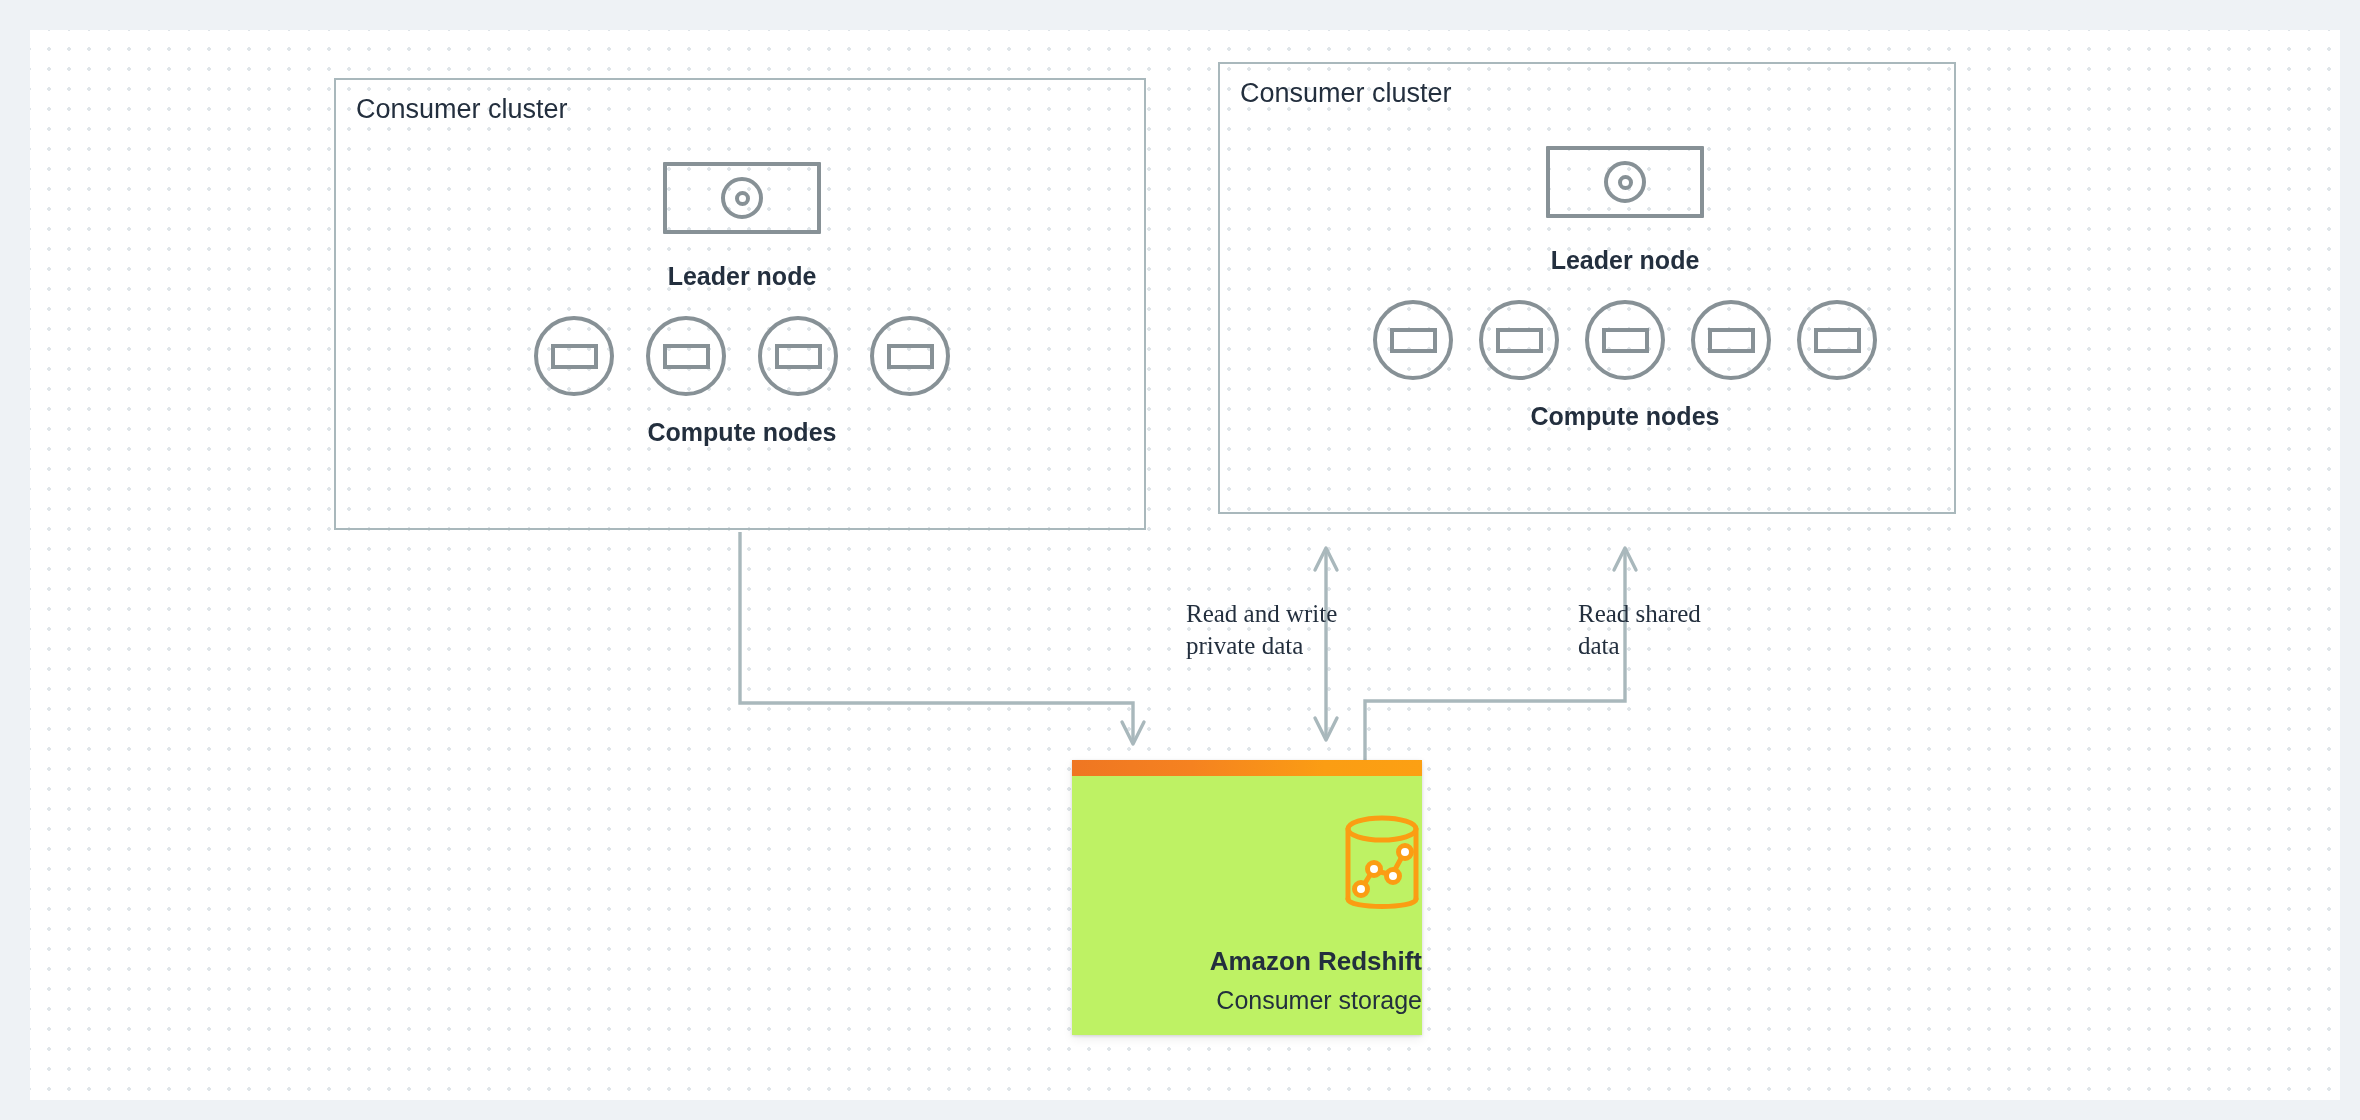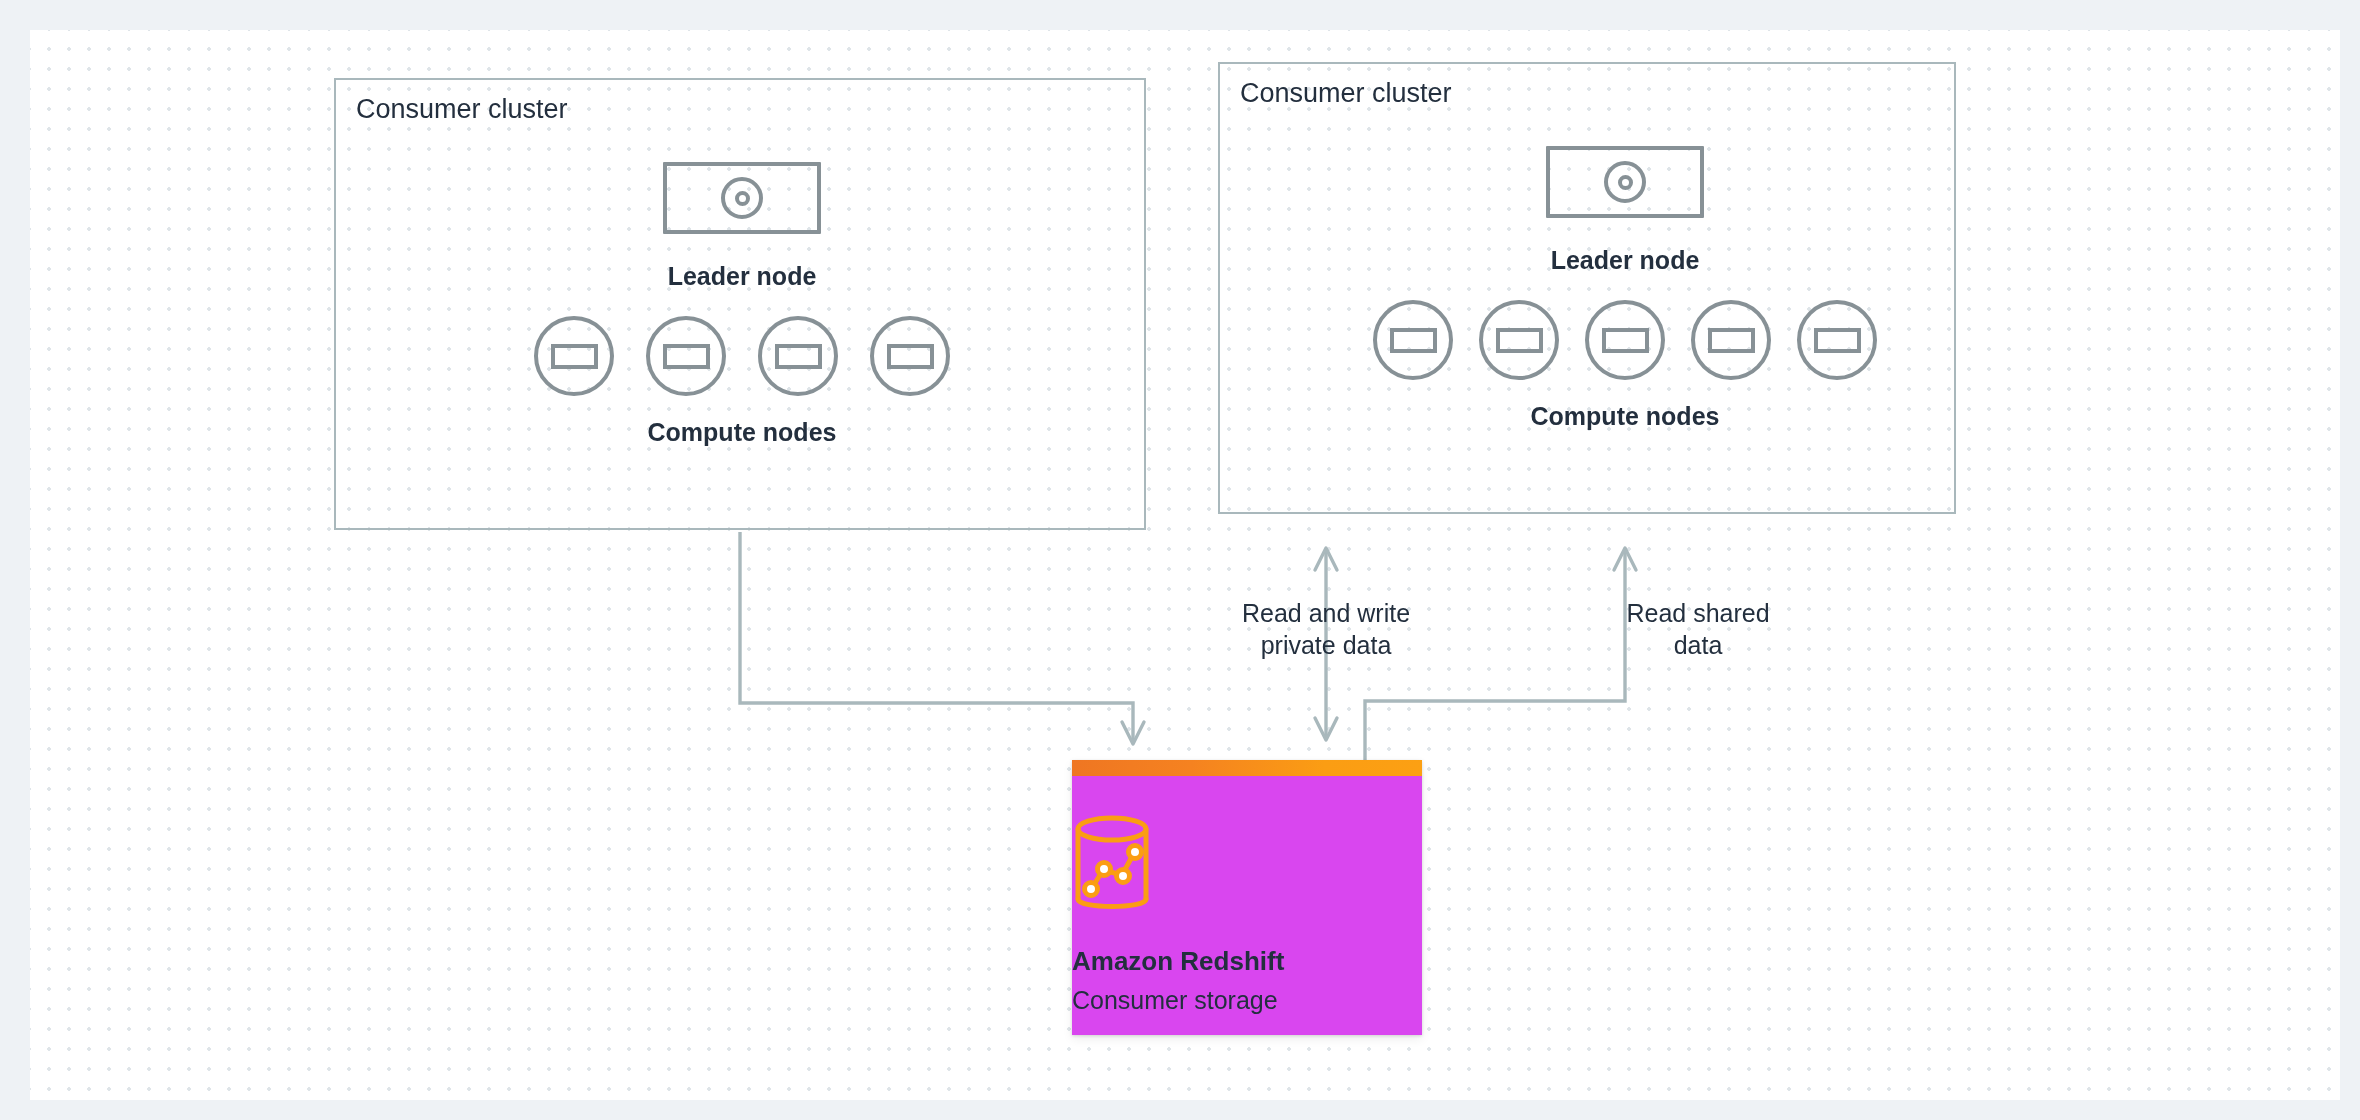--- a/index.html
+++ b/index.html
@@ -127,33 +127,33 @@
     color: #232f3e;
     white-space: nowrap;
   }
 
   
   .edge-label {
     position: absolute;
     font-size: 25px;
     line-height: 1.26;
     color: #232f3e;
-    text-align: center;
     white-space: pre-line;
+    font-family: Liberation Serif, serif;
   }
 
   
   .service-card {
     position: absolute;
-    background: #d946ef;
+    background: #bef264;
     box-shadow: 0 1px 3px rgba(0,0,0,0.14), 0 4px 10px rgba(0,0,0,0.07);
     box-sizing: border-box;
     display: flex;
     flex-direction: column;
-    align-items: flex-start;
+    align-items: flex-end;
   }
   .service-accent {
     width: 100%;
     height: 16px;
     flex: none;
   }
   .service-icon {
     margin-top: 36px;
     flex: none;
   }

